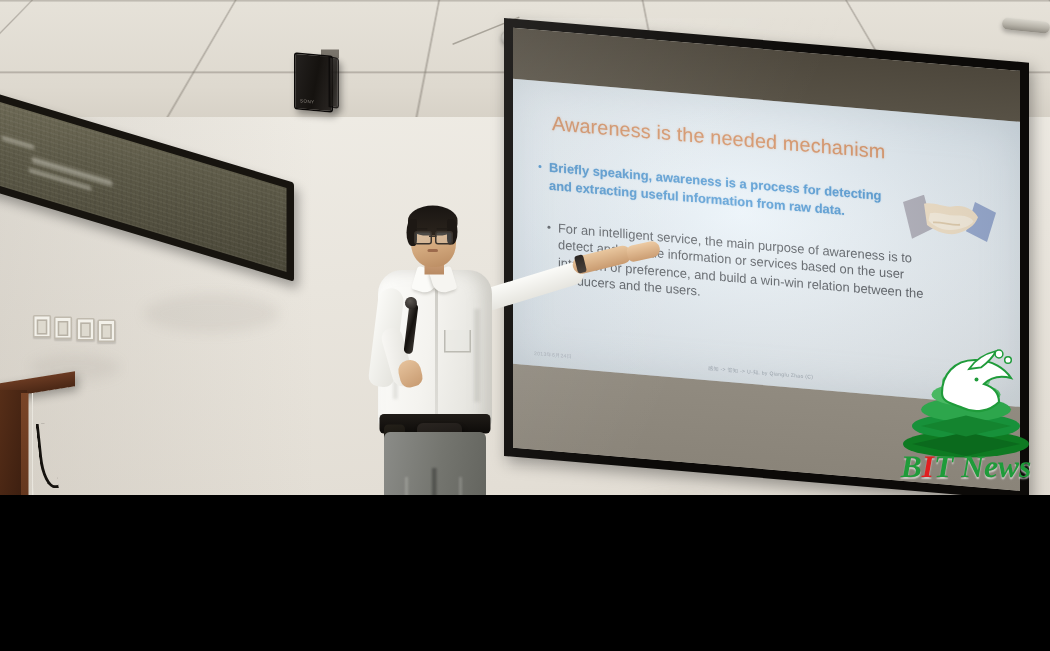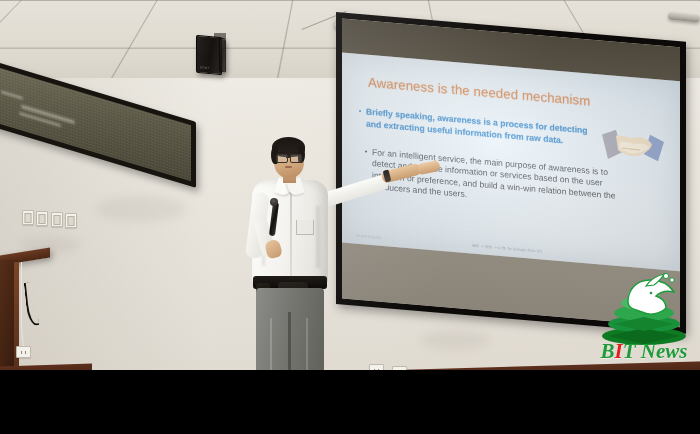--- a/index.html
+++ b/index.html
@@ -6,21 +6,21 @@
     margin: 0;
     padding: 0;
     background: #000;
   }
   body {
     font-family: "Liberation Sans", sans-serif;
   }
   #scene {
     position: relative;
     width: 700px;
-    height: 370px;
+    height: 330px;
     overflow: hidden;
     background: #0f172a;
   }
 
   
   .ceiling {
     position: absolute;
     left: 0; top: 0;
     width: 700px; height: 96px;
     background: linear-gradient(180deg,#e6e2d9 0%,#ded9cf 60%,#d2ccc1 100%);

